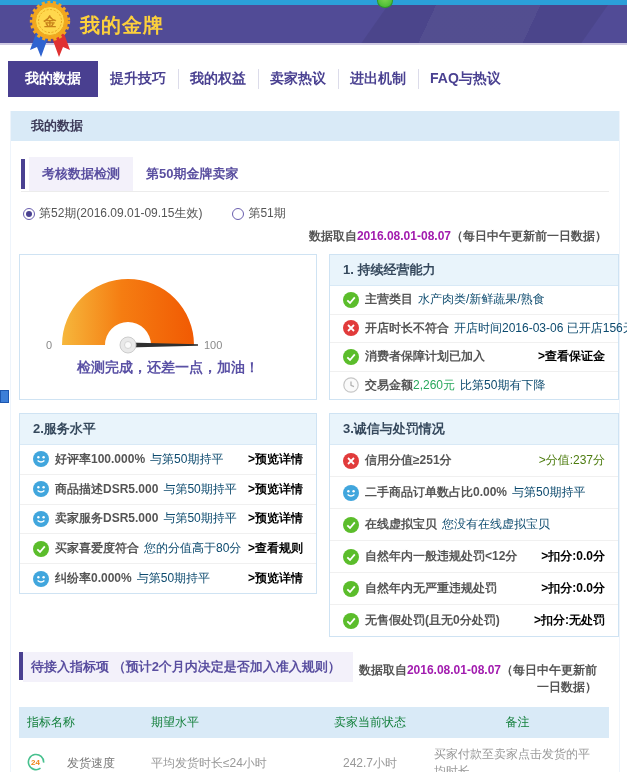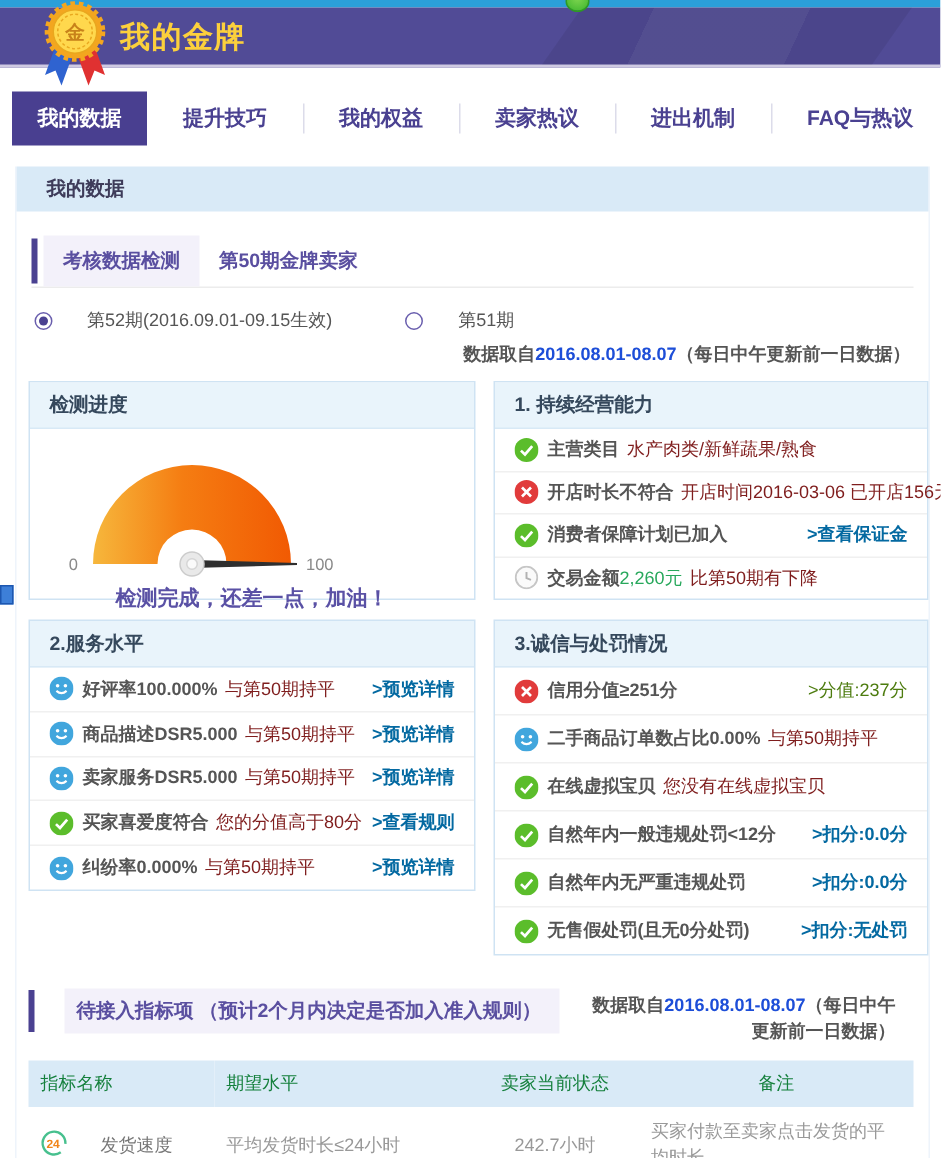--- a/index.html
+++ b/index.html
@@ -21,62 +21,62 @@
   .banner::before { content:""; position:absolute; right:0; top:0; width:330px; height:100%;
     background:linear-gradient(115deg, transparent 40%, rgba(255,255,255,.05) 40%, rgba(255,255,255,.05) 70%, transparent 70%); }
   .banner::after { content:""; position:absolute; right:40px; top:-10px; width:220px; height:80px;
     background:rgba(0,0,0,.07); transform:skewX(-35deg); }
   .banner-title { position:relative; z-index:2; margin-left:80px; line-height:40px;
     color:#fcd03c; font-size:20px; font-weight:bold; letter-spacing:1px; }
   .medal { position:absolute; left:24px; top:0px; z-index:10; }
   
   .tabbar { display:flex; align-items:center; padding:16px 0 14px 8px; background:#fff; }
   .tab { position:relative; font-size:14px; font-weight:bold; color:#4a4191;
-    padding:9px 24px; cursor:pointer; white-space:nowrap; }
+    padding:9px 12px; cursor:pointer; white-space:nowrap; }
   .tab.active { background:#493f90; color:#fff; padding:9px 17px; }
   .tab.sep::before { content:""; position:absolute; left:0; top:8px; bottom:8px;
     border-left:1px solid #dcdcea; }
   
   .main { margin:0 7px 0 10px; border:1px solid #eef4fb; border-top:none; }
   .section-bar { background:#d9eaf7; height:30px; line-height:30px; padding-left:20px;
     font-size:13px; font-weight:bold; color:#3e3c5a; }
   .subtabs { display:flex; align-items:stretch; margin:16px 10px 0 10px; border-bottom:1px solid #ececec; }
   .subtab-bar { width:4px; background:#4a4191; margin:2px 4px 2px 0; }
   .subtab { font-size:13px; font-weight:bold; color:#5a4fa0; padding:8px 13px; cursor:pointer; }
   .subtab.active { background:#f3f1fa; }
-  .period-row { display:flex; align-items:center; gap:23px; margin:13px 0 0 12px; font-size:12px; color:#555;text-align:center; }
+  .period-row { display:flex; align-items:center; gap:4px; margin:13px 0 0 12px; font-size:12px; color:#555;text-align:center; }
   .radio { width:12px; height:12px; border:1px solid #6a5fae; border-radius:50%;
     display:inline-block; position:relative; background:#fff; flex:none; cursor:pointer; }
   .radio.checked::after { content:""; position:absolute; left:2px; top:2px; width:6px; height:6px;
     border-radius:50%; background:#4a4191; }
   .period-label { margin-right:26px; }
   .data-note { text-align:right; font-size:12px; font-weight:bold; color:#555; margin:6px 12px 0 0; }
-  .data-note .date { color:#1d4ed8; }
+  .data-note .date { color:#a21caf; }
   
   .grid { display:flex; gap:12px; margin:9px 0 0 8px; }
   .gcol { display:flex; flex-direction:column; gap:13px; }
   .gcol.left { width:300px; } .gcol.right { width:290px; }
   .panel { border:1px solid #cfe3f3; background:#fff; display:flex; flex-direction:column; }
   .panel-h { background:#e9f4fb; border-bottom:1px solid #d8e9f6; padding:6px 13px;
     font-size:13px; font-weight:bold; color:#35485c; flex:none; }
   .panel-b { flex:1; display:flex; flex-direction:column; }
   .h-gauge { height:146px; } .h-p1 { height:146px; } .h-p2 { height:181px; } .h-p3 { height:224px; }
   .item { flex:1; display:flex; align-items:center; padding:0 13px; font-size:12px; min-height:0; }
   .item + .item { border-top:1px solid #f0f0f0; }
   .item .lbl { font-weight:bold; color:#555; white-space:nowrap; }
-  .item .desc { color:#7f1d1d; margin-left:5px; white-space:nowrap; }
+  .item .desc { color:#0c4a6e; margin-left:5px; white-space:nowrap; }
   .green { color:#28a85c; font-weight:normal; }
-  .plink { margin-left:auto; color:#0369a1; font-weight:bold; font-size:12px; text-decoration:none; white-space:nowrap; cursor:pointer; }
+  .plink { margin-left:auto; color:#000000; font-weight:bold; font-size:12px; text-decoration:none; white-space:nowrap; cursor:pointer; }
   .gnote { margin-left:auto; color:#4d7c0f; font-size:12px; white-space:nowrap; }
   .ic { flex:none; margin-right:6px; display:inline-flex; }
   
   .gauge-wrap { padding-top:14px; text-align:center; }
   .gauge-caption { font-size:14px; font-weight:bold; color:#5a51a5; margin-top:4px; }
   
-  .pending-head { display:flex; align-items:center; margin:15px 10px 0 8px;gap:20px; }
+  .pending-head { display:flex; align-items:flex-start; margin:15px 10px 0 8px; }
   .p-bar { width:4px; height:28px; background:#4a4191; flex:none; }
   .p-title { background:#f3f1fa; padding:6px 12px 6px 8px; font-size:13px; font-weight:bold; color:#5a4fa0; white-space:nowrap; }
   .pending-head .data-note { flex:1; margin-top:10px; }
   table.metrics { width:calc(100% - 18px); margin:11px 10px 0 8px; border-collapse:collapse; font-size:12px; }
   table.metrics th { background:#d9eaf7; color:#15803d; font-weight:normal; padding:7px 8px; text-align:left; }
   table.metrics th.c, table.metrics td.c { text-align:center; }
   table.metrics td { padding:8px 8px; color:#999; border-bottom:1px solid #efefef; background:#fff; }
   table.metrics td .name { color:#777; margin-left:22px; vertical-align:middle; }
   table.metrics td .row-ic { vertical-align:middle; }
 </style>
@@ -126,21 +126,20 @@
     <span class="radio"></span>
     <span class="period-label">第51期</span>
   </div>
 
   <div class="data-note"><span>数据取自</span><span class="date">2016.08.01-08.07</span><span>（每日中午更新前一日数据）</span></div>
 
   <div class="grid">
     <div class="gcol left">
 
       <div class="panel h-gauge">
-        <div class="panel-h">检测进度</div>
         <div class="panel-b gauge-wrap">
           <svg width="216" height="86" viewBox="0 0 216 86">
             <defs>
               <linearGradient id="gg" x1="0" y1="0" x2="1" y2="0">
                 <stop offset="0" stop-color="#f6b73c"></stop>
                   <stop offset="0.45" stop-color="#f57d12"></stop>
                   <stop offset="1" stop-color="#f15a03"></stop>
               </linearGradient>
             </defs>
             <path d="M 42,76 A 66 66 0 0 1 174,76 L 131,76 A 23 23 0 0 0 85,76 Z" fill="url(#gg)"></path>

